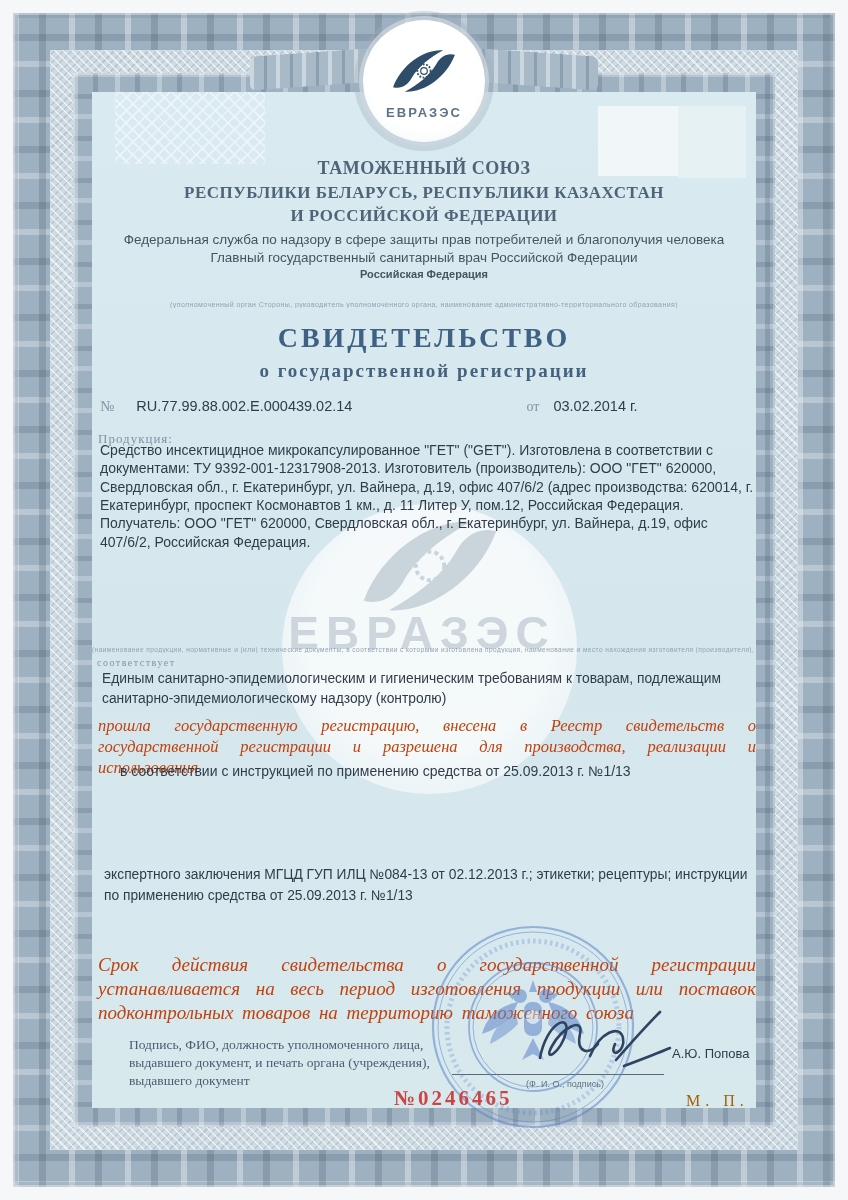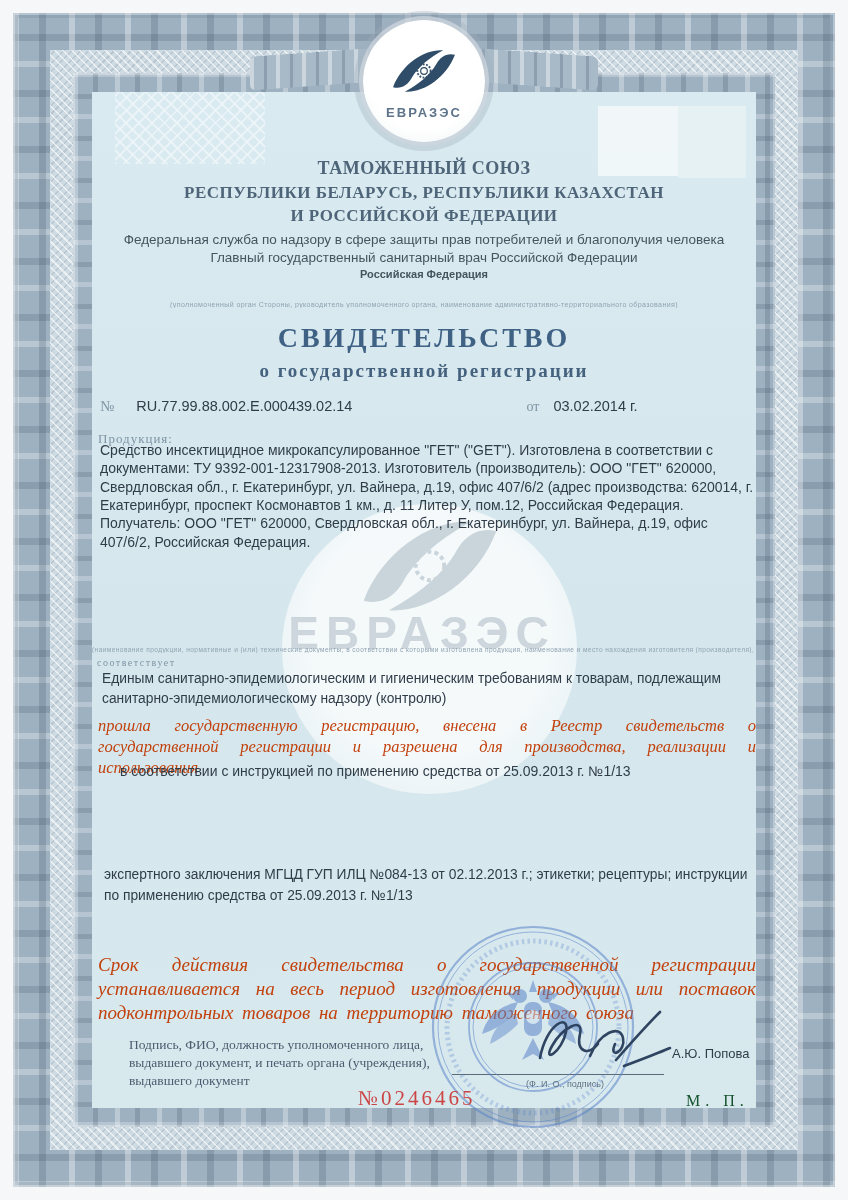--- a/index.html
+++ b/index.html
@@ -61,22 +61,22 @@
   .wm-circle{position:absolute;left:10px;top:6px;width:295px;height:290px;border-radius:50%;
     background:radial-gradient(circle at 50% 45%, rgba(255,255,255,.75) 55%, rgba(255,255,255,.25) 100%);}
   .wm-text{position:absolute;left:-90px;top:108px;width:480px;text-align:center;
     font-weight:bold;font-size:46px;letter-spacing:7px;color:rgba(173,189,198,.6);
     text-shadow:0 1px 0 rgba(255,255,255,.6);}
 
   .stamp{position:absolute;left:428px;top:922px;z-index:3;opacity:.55;}
   .signature{position:absolute;left:528px;top:1002px;z-index:4;}
   .sig-line{position:absolute;left:452px;top:1074px;width:212px;border-bottom:1.3px solid #5a6a78;z-index:2;}
   .sig-note{position:absolute;left:470px;top:1079px;width:190px;text-align:center;font-size:9px;color:#5f7284;z-index:4;}
-  .serial{font-family:"Liberation Serif", serif;font-weight:normal;font-size:21px;letter-spacing:3px;color:#cb4545;}
-  .mp{font-family:"Liberation Serif", serif;font-size:16px;letter-spacing:5px;color:#14532d;}
+  .serial{font-family:"Liberation Serif", serif;font-weight:bold;font-size:21px;letter-spacing:3px;color:#cb4545;margin-left:36px;}
+  .mp{font-family:"Liberation Serif", serif;font-size:16px;letter-spacing:5px;color:#a16207;}
 </style>
 </head>
 <body>
 
 <div class="doc">
 
   <div class="band band1"></div>
   <div class="band band2"></div>
   <div class="band band3"></div>
   <div class="paper"></div>

